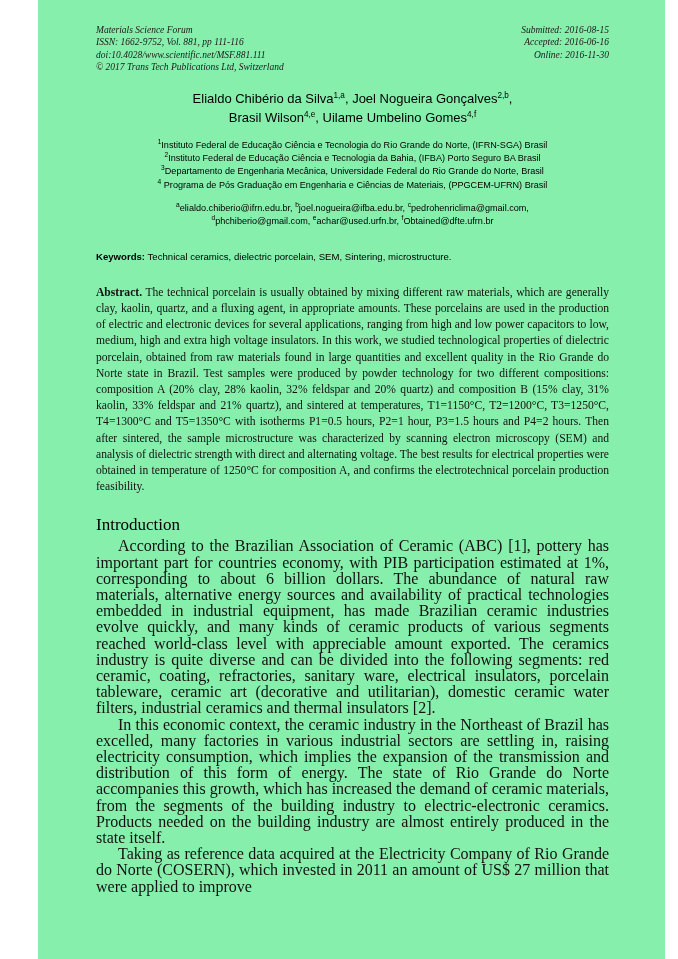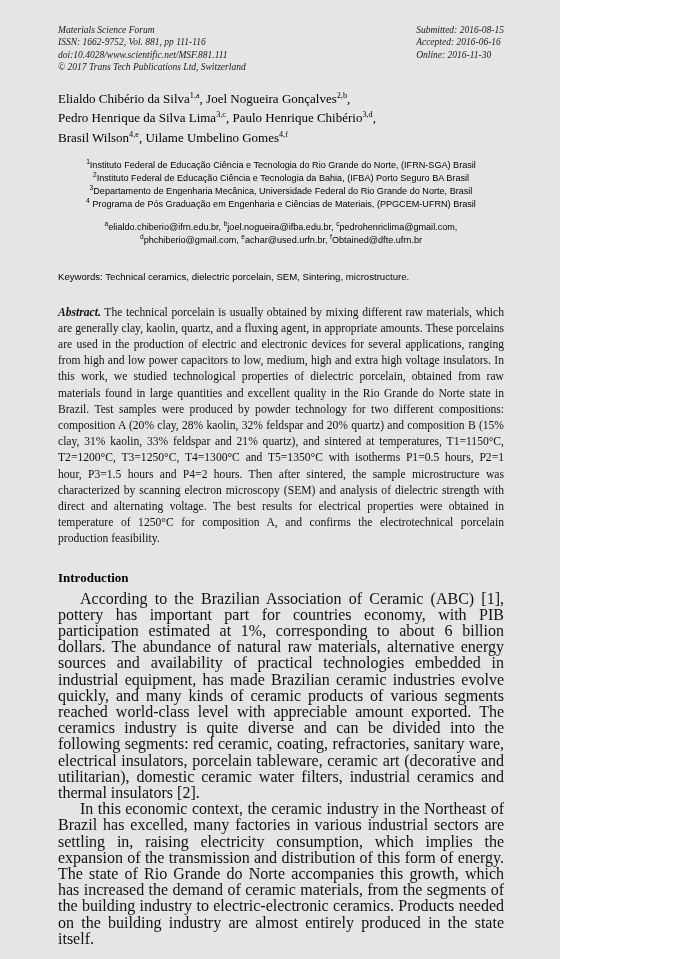--- a/index.html
+++ b/index.html
@@ -2,62 +2,63 @@
 <html><head>
 <meta charset="utf-8">
 <style>
   html, body {
     margin: 0;
     padding: 0;
     background: #ffffff;
   }
   .page {
     position: relative;
-    width: 560px;
+    width: 627px;
     height: 959px;
-    background: #e5e5e5;
+    background: #86efac;
     box-sizing: border-box;
     padding: 24px 56px 0 58px;
     font-family: "Liberation Serif", "DejaVu Serif", serif;
     color: #111111;
     overflow: hidden;
+    margin-left: 38px;
   }
 
   
   .journal-header {
     display: flex;
     justify-content: space-between;
     align-items: flex-start;
     font-family: "Liberation Serif", "DejaVu Serif", serif;
     font-style: italic;
     font-size: 9.5px;
     line-height: 12.4px;
     color: #1a1a1a;
   }
   .journal-left { text-align: left; }
-  .journal-right { }
+  .journal-right { text-align: right; }
   .journal-left div, .journal-right div { white-space: nowrap; }
 
   
   .title {
     margin-top: 22px;
     text-align: center;
     font-family: "Liberation Sans", "DejaVu Sans", sans-serif;
     font-weight: bold;
     font-size: 13.6px;
     line-height: 19.5px;
     color: #000000;
     letter-spacing: -0.1px;
   }
 
   
   .authors {
     margin-top: 15px;
-    text-align: left;
-    font-family: Liberation Serif, serif;
+    text-align: center;
+    font-family: Liberation Sans, sans-serif;
     font-size: 13px;
     line-height: 19.8px;
     color: #000000;
   }
   .authors sup {
     font-size: 8.2px;
     vertical-align: super;
     line-height: 0;
   }
 
@@ -93,39 +94,39 @@
 
   
   .keywords {
     margin-top: 22px;
     font-family: "Liberation Sans", "DejaVu Sans", sans-serif;
     font-size: 9.6px;
     line-height: 14px;
     color: #000000;
   }
   .keywords .kw-label {
-    font-weight: normal;
+    font-weight: bold;
   }
 
   
   .abstract {
     margin-top: 21px;
     text-align: justify;
     font-size: 11.6px;
     line-height: 16.2px;
     color: #111111;
     text-justify: inter-word;
   }
-  .abstract .ab-label { font-weight: bold; font-style: italic; }
+  .abstract .ab-label { font-weight: bold; }
 
   
   .section-heading {
     margin-top: 22px;
-    font-weight: bold;
-    font-size: 13px;
+    font-weight: normal;
+    font-size: 17px;
     line-height: 16px;
     color: #000000;
   }
 
   
   .body-par {
     margin-top: 5px;
     text-indent: 22px;
     text-align: justify;
     font-size: 16px;
@@ -152,23 +153,20 @@
       <div>Online: 2016-11-30</div>
     </div>
   </div>
 
 
   <div class="authors">
     <div>
       <span>Elialdo Chibério da Silva</span><sup>1,a</sup><span>, </span><span>Joel Nogueira Gonçalves</span><sup>2,b</sup><span>,</span>
     </div>
     <div>
-      <span>Pedro Henrique da Silva Lima</span><sup>3,c</sup><span>, </span><span>Paulo Henrique Chibério</span><sup>3,d</sup><span>,</span>
-    </div>
-    <div>
       <span>Brasil Wilson</span><sup>4,e</sup><span>, </span><span>Uilame Umbelino Gomes</span><sup>4,f</sup>
     </div>
   </div>
 
   <div class="affiliations">
     <div><sup>1</sup><span>Instituto Federal de Educação Ciência e Tecnologia do Rio Grande do Norte, (IFRN-SGA) Brasil</span></div>
     <div><sup>2</sup><span>Instituto Federal de Educação Ciência e Tecnologia da Bahia, (IFBA) Porto Seguro BA Brasil</span></div>
     <div><sup>3</sup><span>Departamento de Engenharia Mecânica, Universidade Federal do Rio Grande do Norte, Brasil</span></div>
     <div><sup>4</sup><span> Programa de Pós Graduação em Engenharia e Ciências de Materiais, (PPGCEM-UFRN) Brasil</span></div>
   </div>
@@ -182,14 +180,15 @@
     <span class="kw-label">Keywords:</span><span> Technical ceramics, dielectric porcelain, SEM, Sintering, microstructure.</span>
   </div>
 
   <div class="abstract">
     <span class="ab-label">Abstract.</span><span> The technical porcelain is usually obtained by mixing different raw materials, which are generally clay, kaolin, quartz, and a fluxing agent, in appropriate amounts. These porcelains are used in the production of electric and electronic devices for several applications, ranging from high and low power capacitors to low, medium, high and extra high voltage insulators. In this work, we studied technological properties of dielectric porcelain, obtained from raw materials found in large quantities and excellent quality in the Rio Grande do Norte state in Brazil. Test samples were produced by powder technology for two different compositions: composition A (20% clay, 28% kaolin, 32% feldspar and 20% quartz) and composition B (15% clay, 31% kaolin, 33% feldspar and 21% quartz), and sintered at temperatures, T1=1150°C, T2=1200°C, T3=1250°C, T4=1300°C and T5=1350°C with isotherms P1=0.5 hours, P2=1 hour, P3=1.5 hours and P4=2 hours. Then after sintered, the sample microstructure was characterized by scanning electron microscopy (SEM) and analysis of dielectric strength with direct and alternating voltage. The best results for electrical properties were obtained in temperature of 1250°C for composition A, and confirms the electrotechnical porcelain production feasibility.</span>
   </div>
 
   <div class="section-heading">Introduction</div>
   <div class="body-par">According to the Brazilian Association of Ceramic (ABC) [1], pottery has important part for countries economy, with PIB participation estimated at 1%, corresponding to about 6 billion dollars. The abundance of natural raw materials, alternative energy sources and availability of practical technologies embedded in industrial equipment, has made Brazilian ceramic industries evolve quickly, and many kinds of ceramic products of various segments reached world-class level with appreciable amount exported. The ceramics industry is quite diverse and can be divided into the following segments: red ceramic, coating, refractories, sanitary ware, electrical insulators, porcelain tableware, ceramic art (decorative and utilitarian), domestic ceramic water filters, industrial ceramics and thermal insulators [2].</div>
   <div class="body-par tight">In this economic context, the ceramic industry in the Northeast of Brazil has excelled, many factories in various industrial sectors are settling in, raising electricity consumption, which implies the expansion of the transmission and distribution of this form of energy. The state of Rio Grande do Norte accompanies this growth, which has increased the demand of ceramic materials, from the segments of the building industry to electric-electronic ceramics. Products needed on the building industry are almost entirely produced in the state itself.</div>
+  <div class="body-par tight">Taking as reference data acquired at the Electricity Company of Rio Grande do Norte (COSERN), which invested in 2011 an amount of US$ 27 million that were applied to improve</div>
 
 </div>
 
 </body></html>

